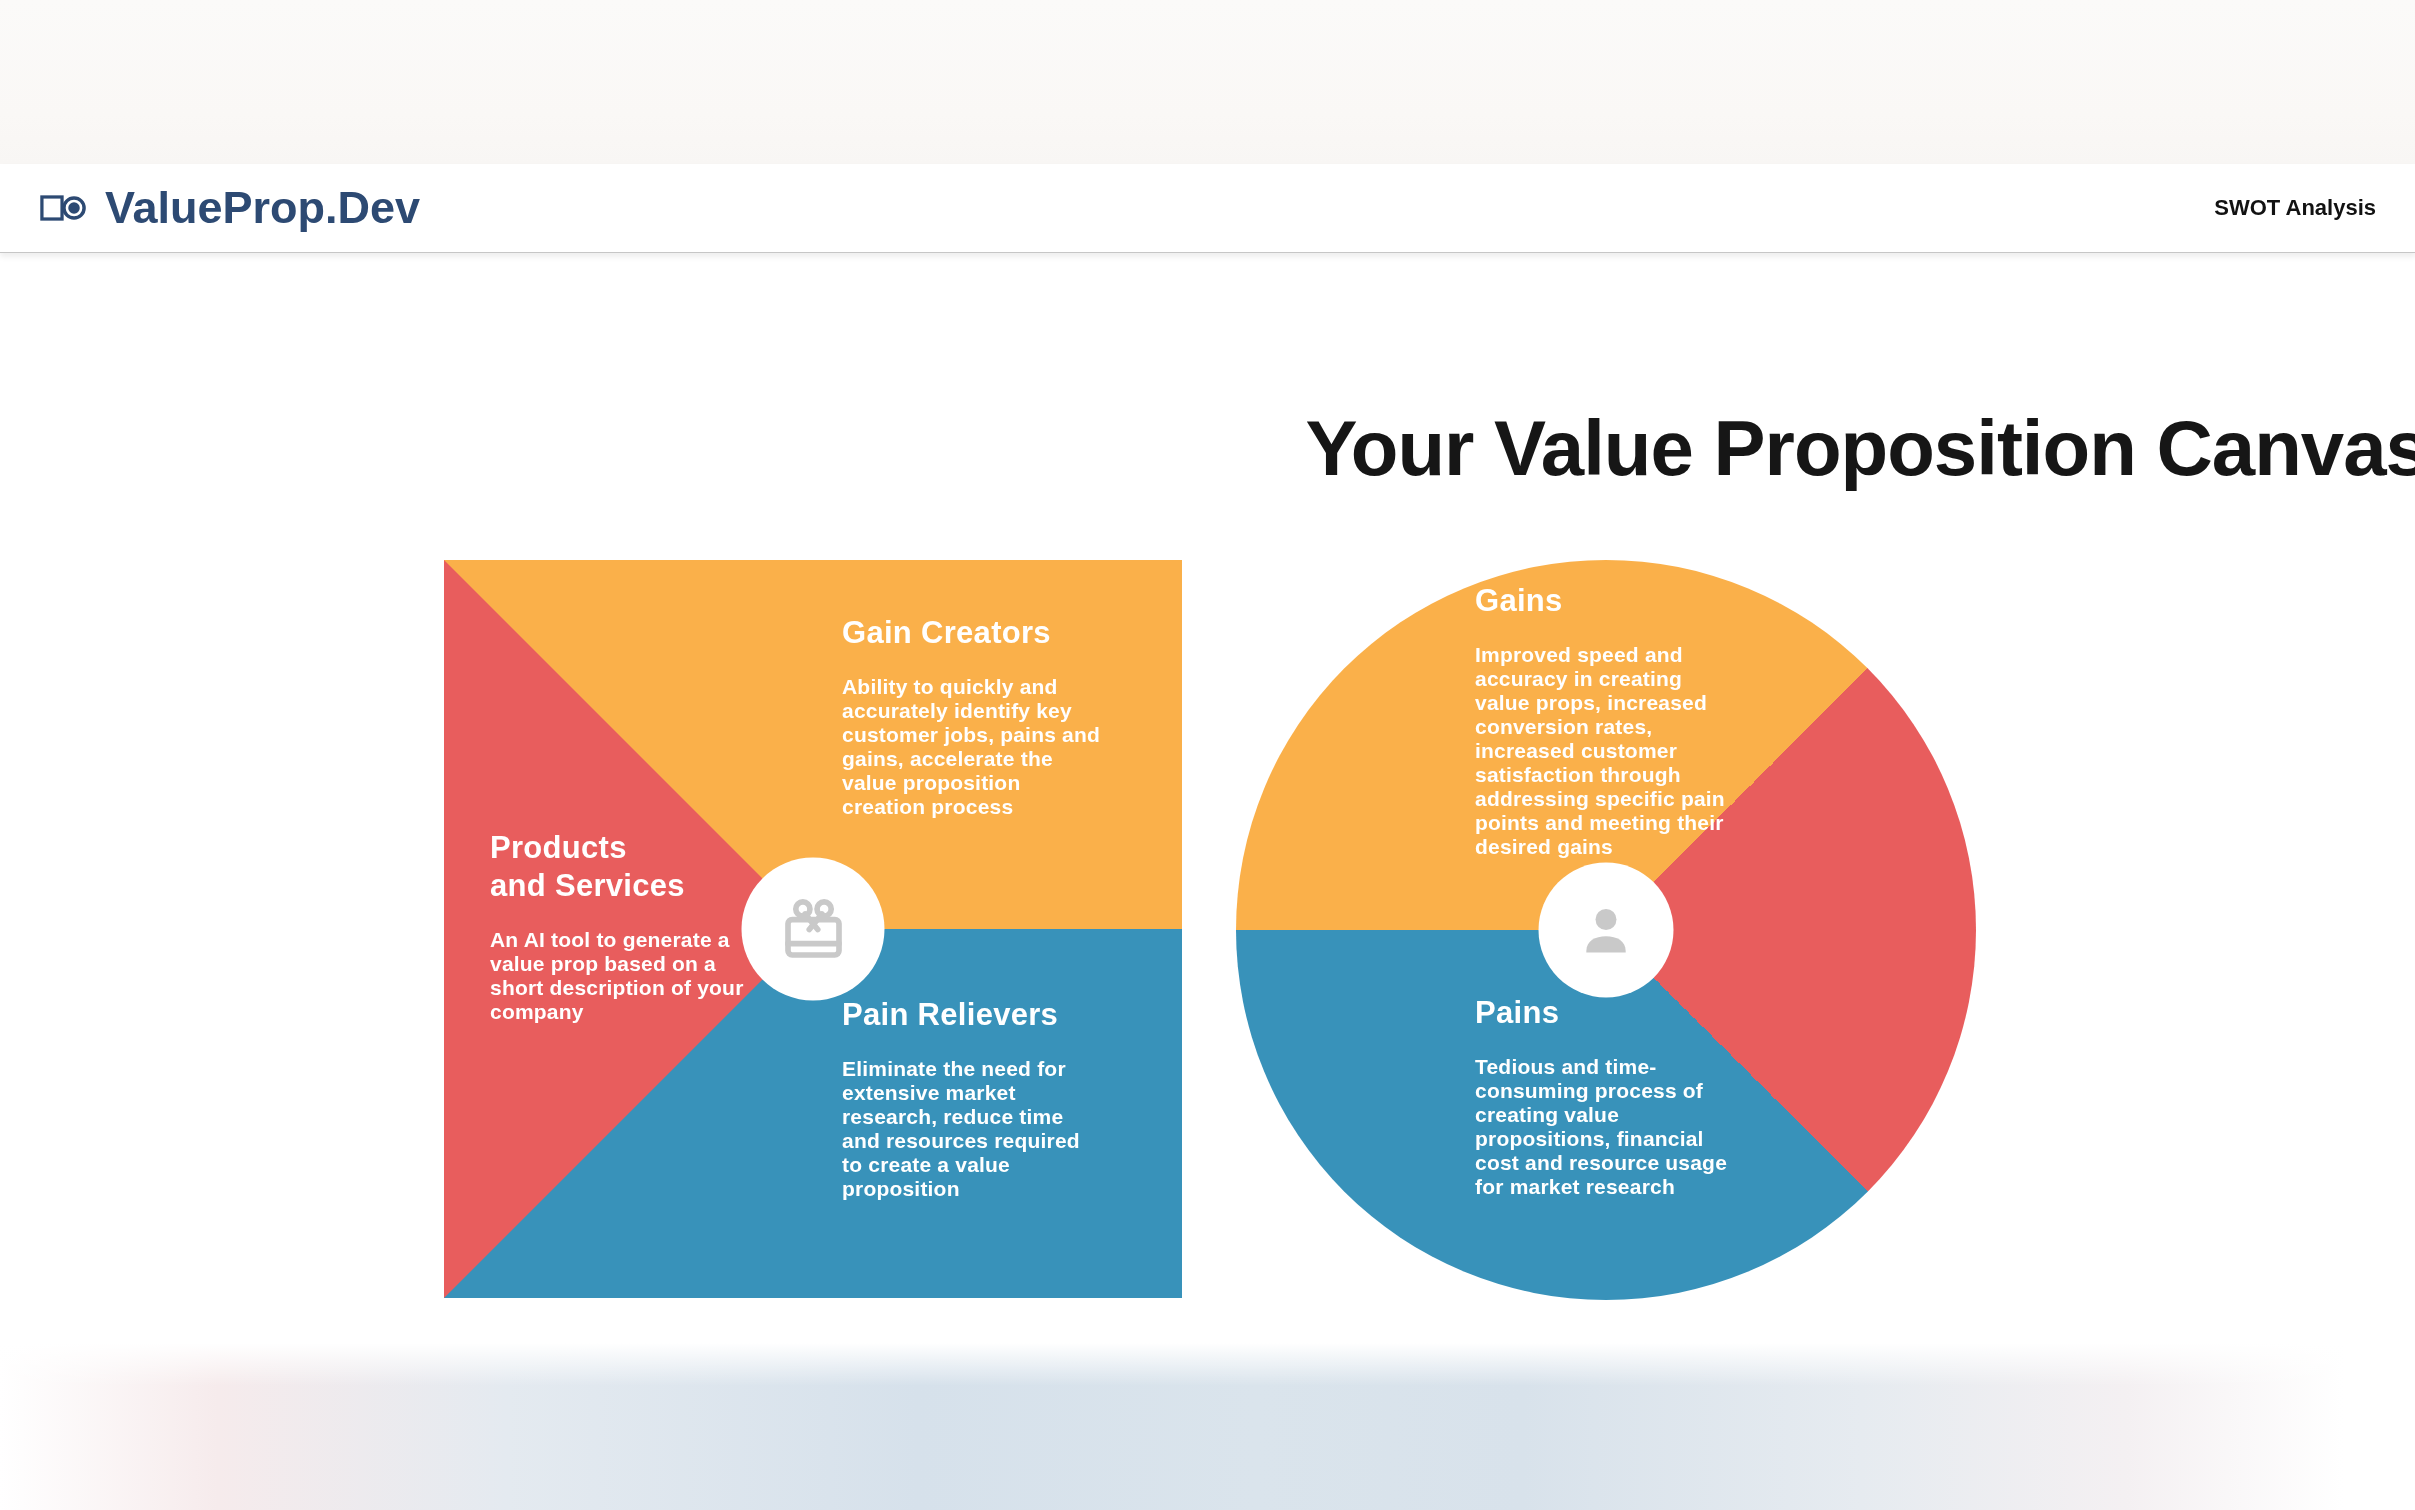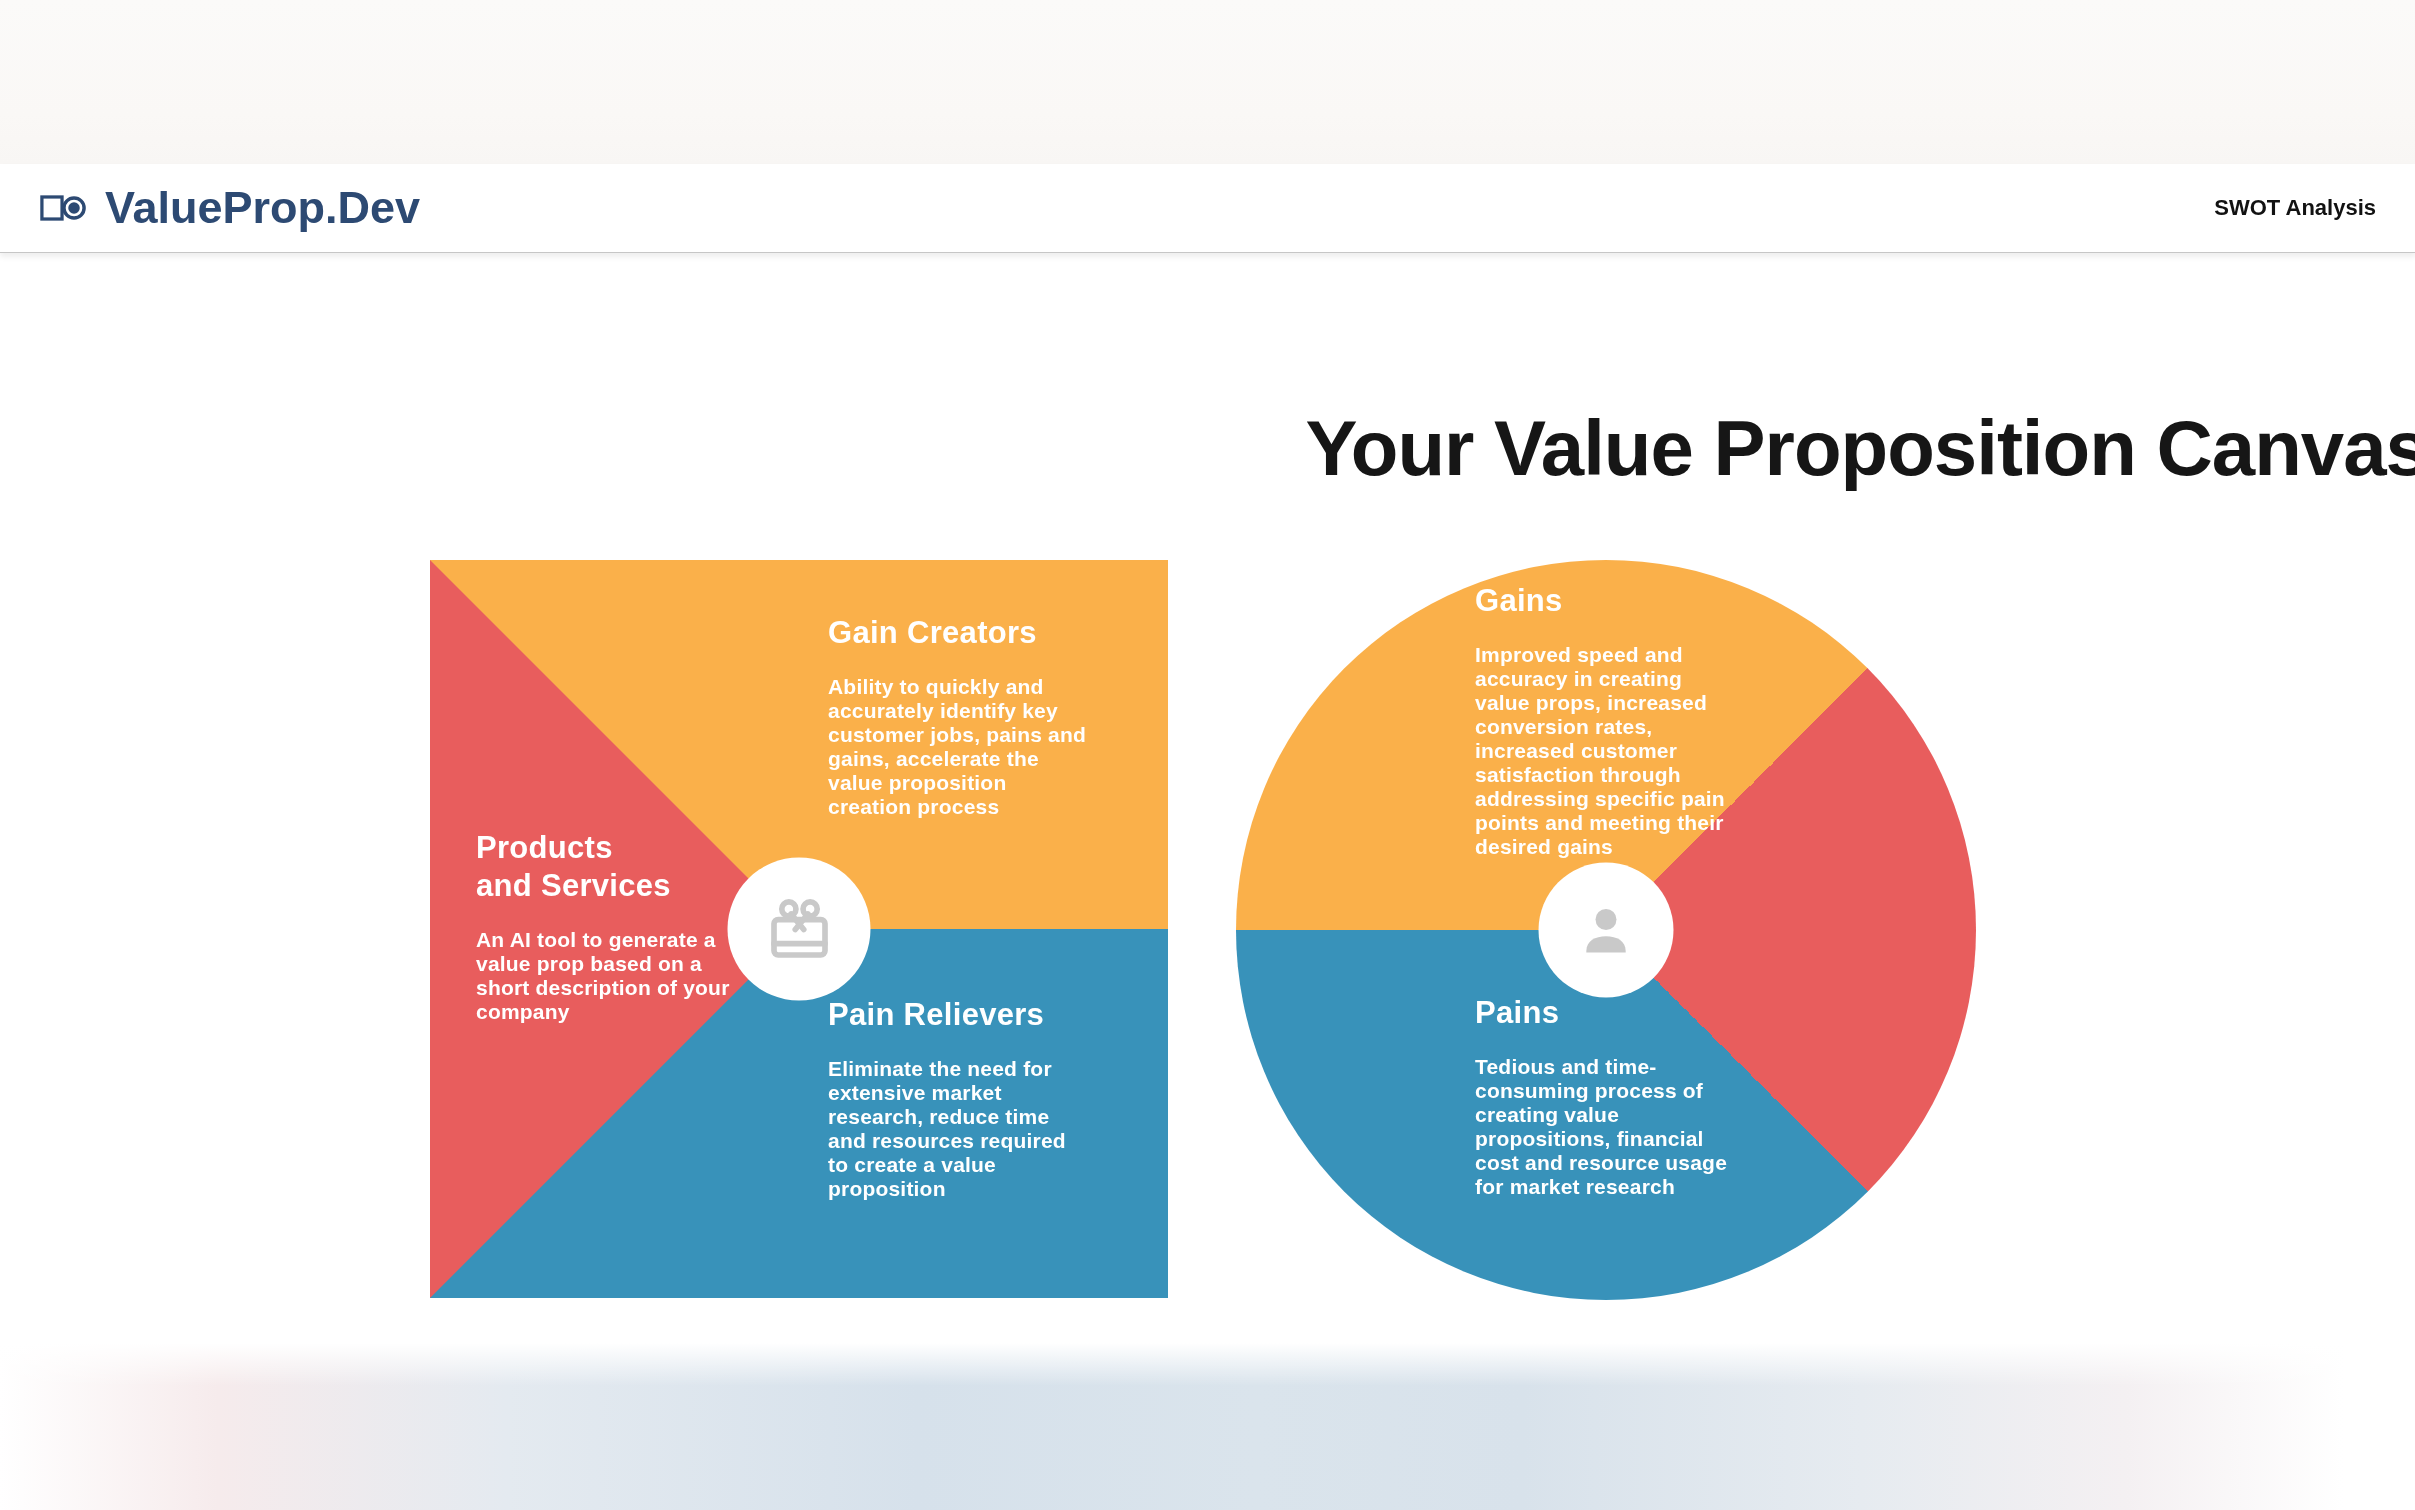--- a/index.html
+++ b/index.html
@@ -42,21 +42,21 @@
     color:#ffffff;font-weight:bold;font-size:31px;line-height:38px;
     white-space:pre-line;margin:0 0 23px 0;letter-spacing:0.3px;
   }
   .sec-body{
     color:#ffffff;font-weight:bold;font-size:21px;line-height:24px;
     white-space:pre-line;margin:0;letter-spacing:0.2px;
   }
   .sec{position:absolute;}
   
   .square-canvas{
-    position:absolute;left:430px;top:560px;width:738px;height:738px;
+    position:absolute;left:444px;top:560px;width:738px;height:738px;
     background:linear-gradient(180deg,#fab04a 0%,#fab04a 50%,#3892ba 50%,#3892ba 100%);
   }
   .square-red{
     position:absolute;left:0;top:0;width:100%;height:100%;
     background:#e85d5d;
     clip-path:polygon(0 0, 50% 50%, 0 100%);
   }
   .center-circle{
     position:absolute;left:50%;top:50%;transform:translate(-50%,-50%);
     background:#ffffff;border-radius:50%;

